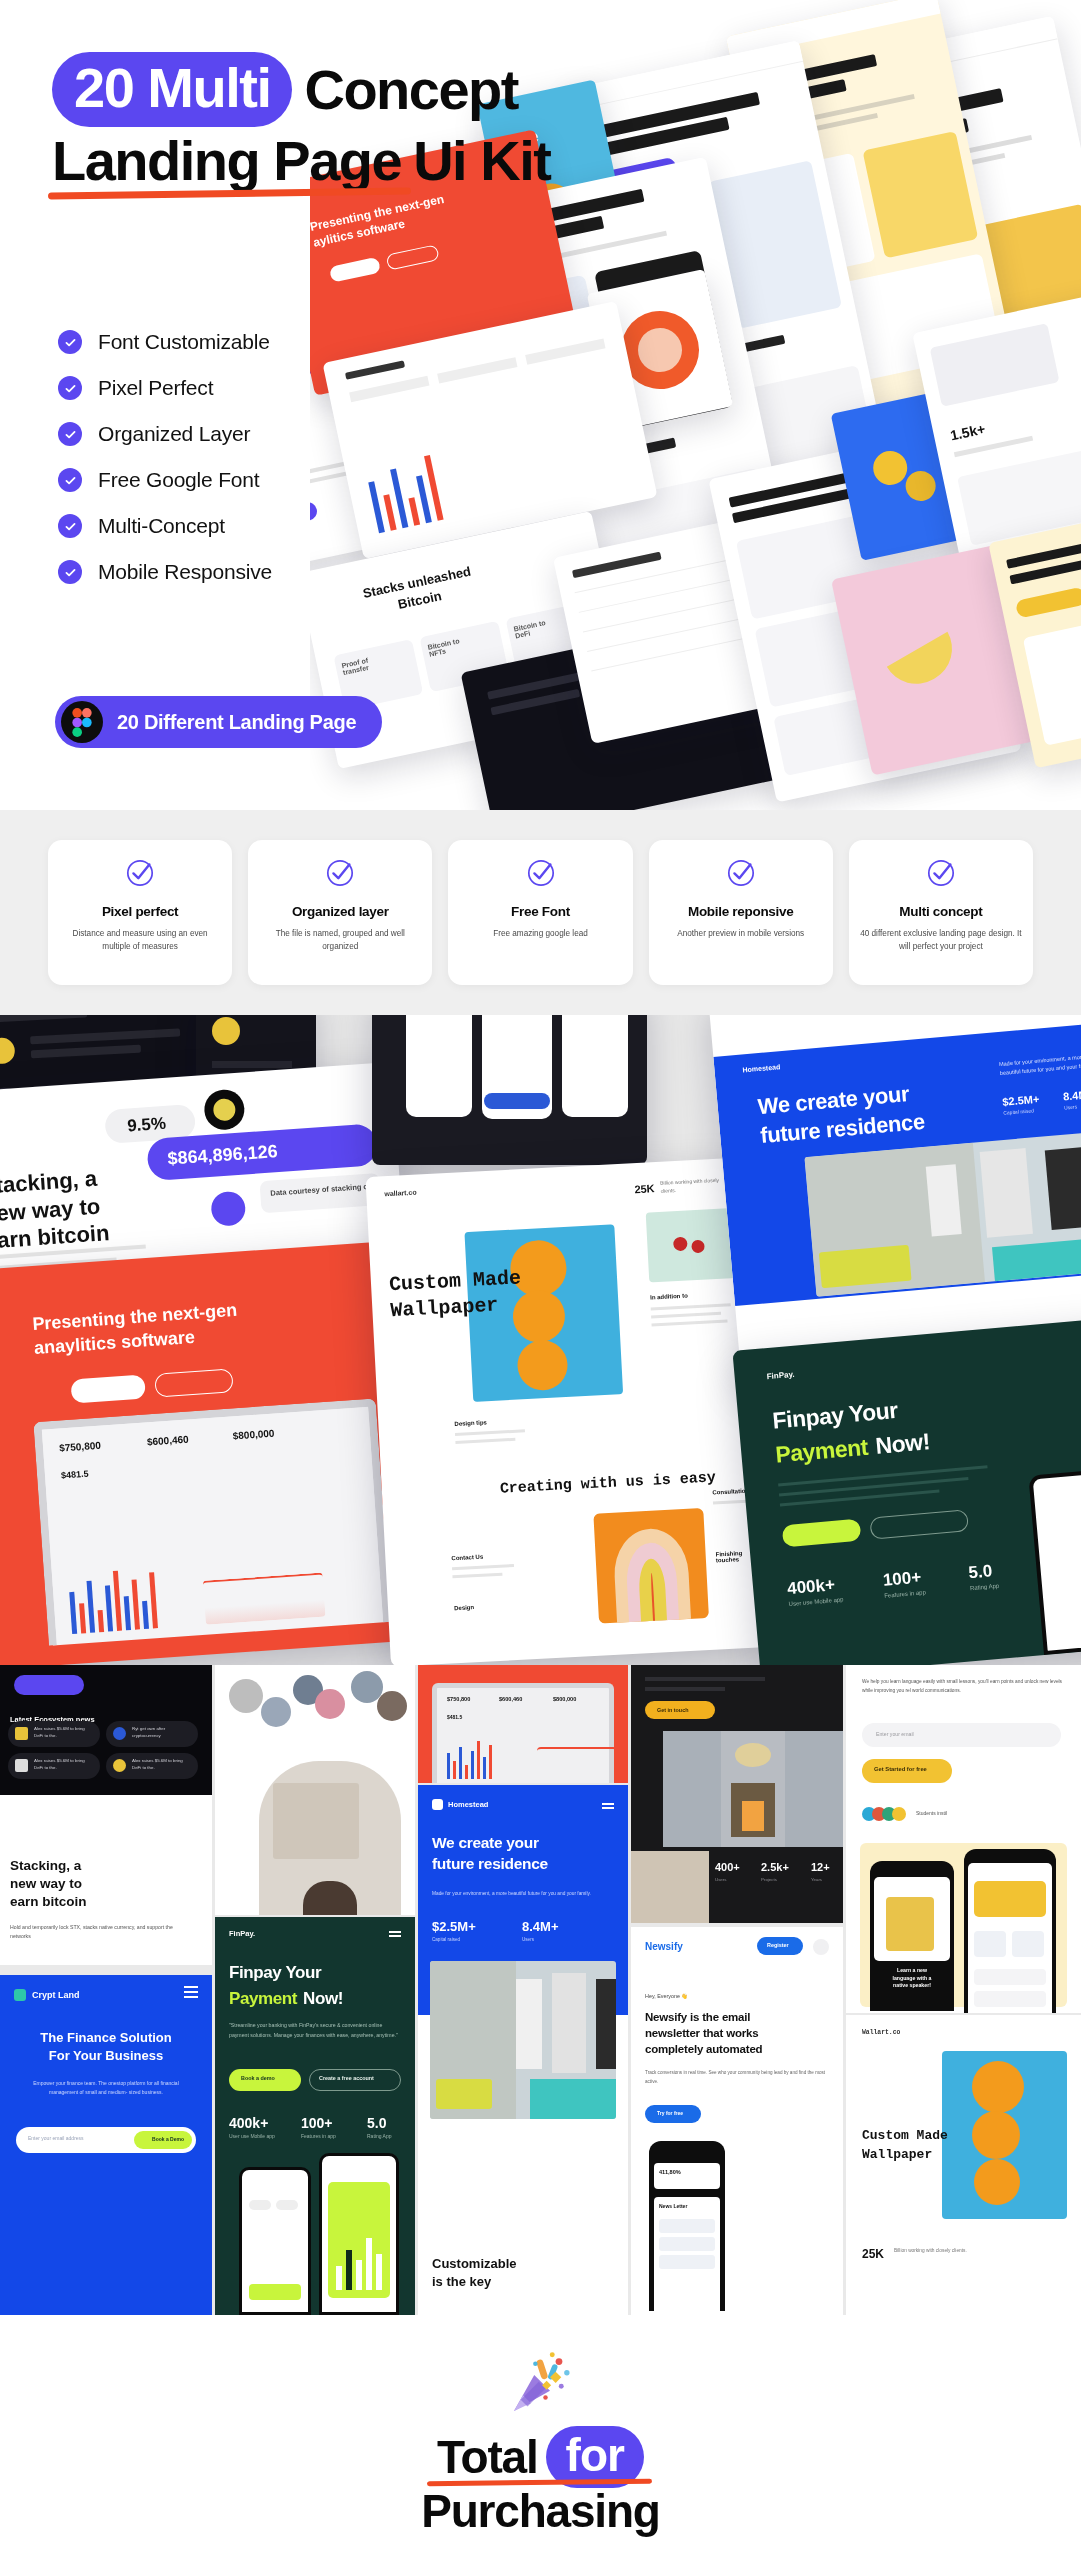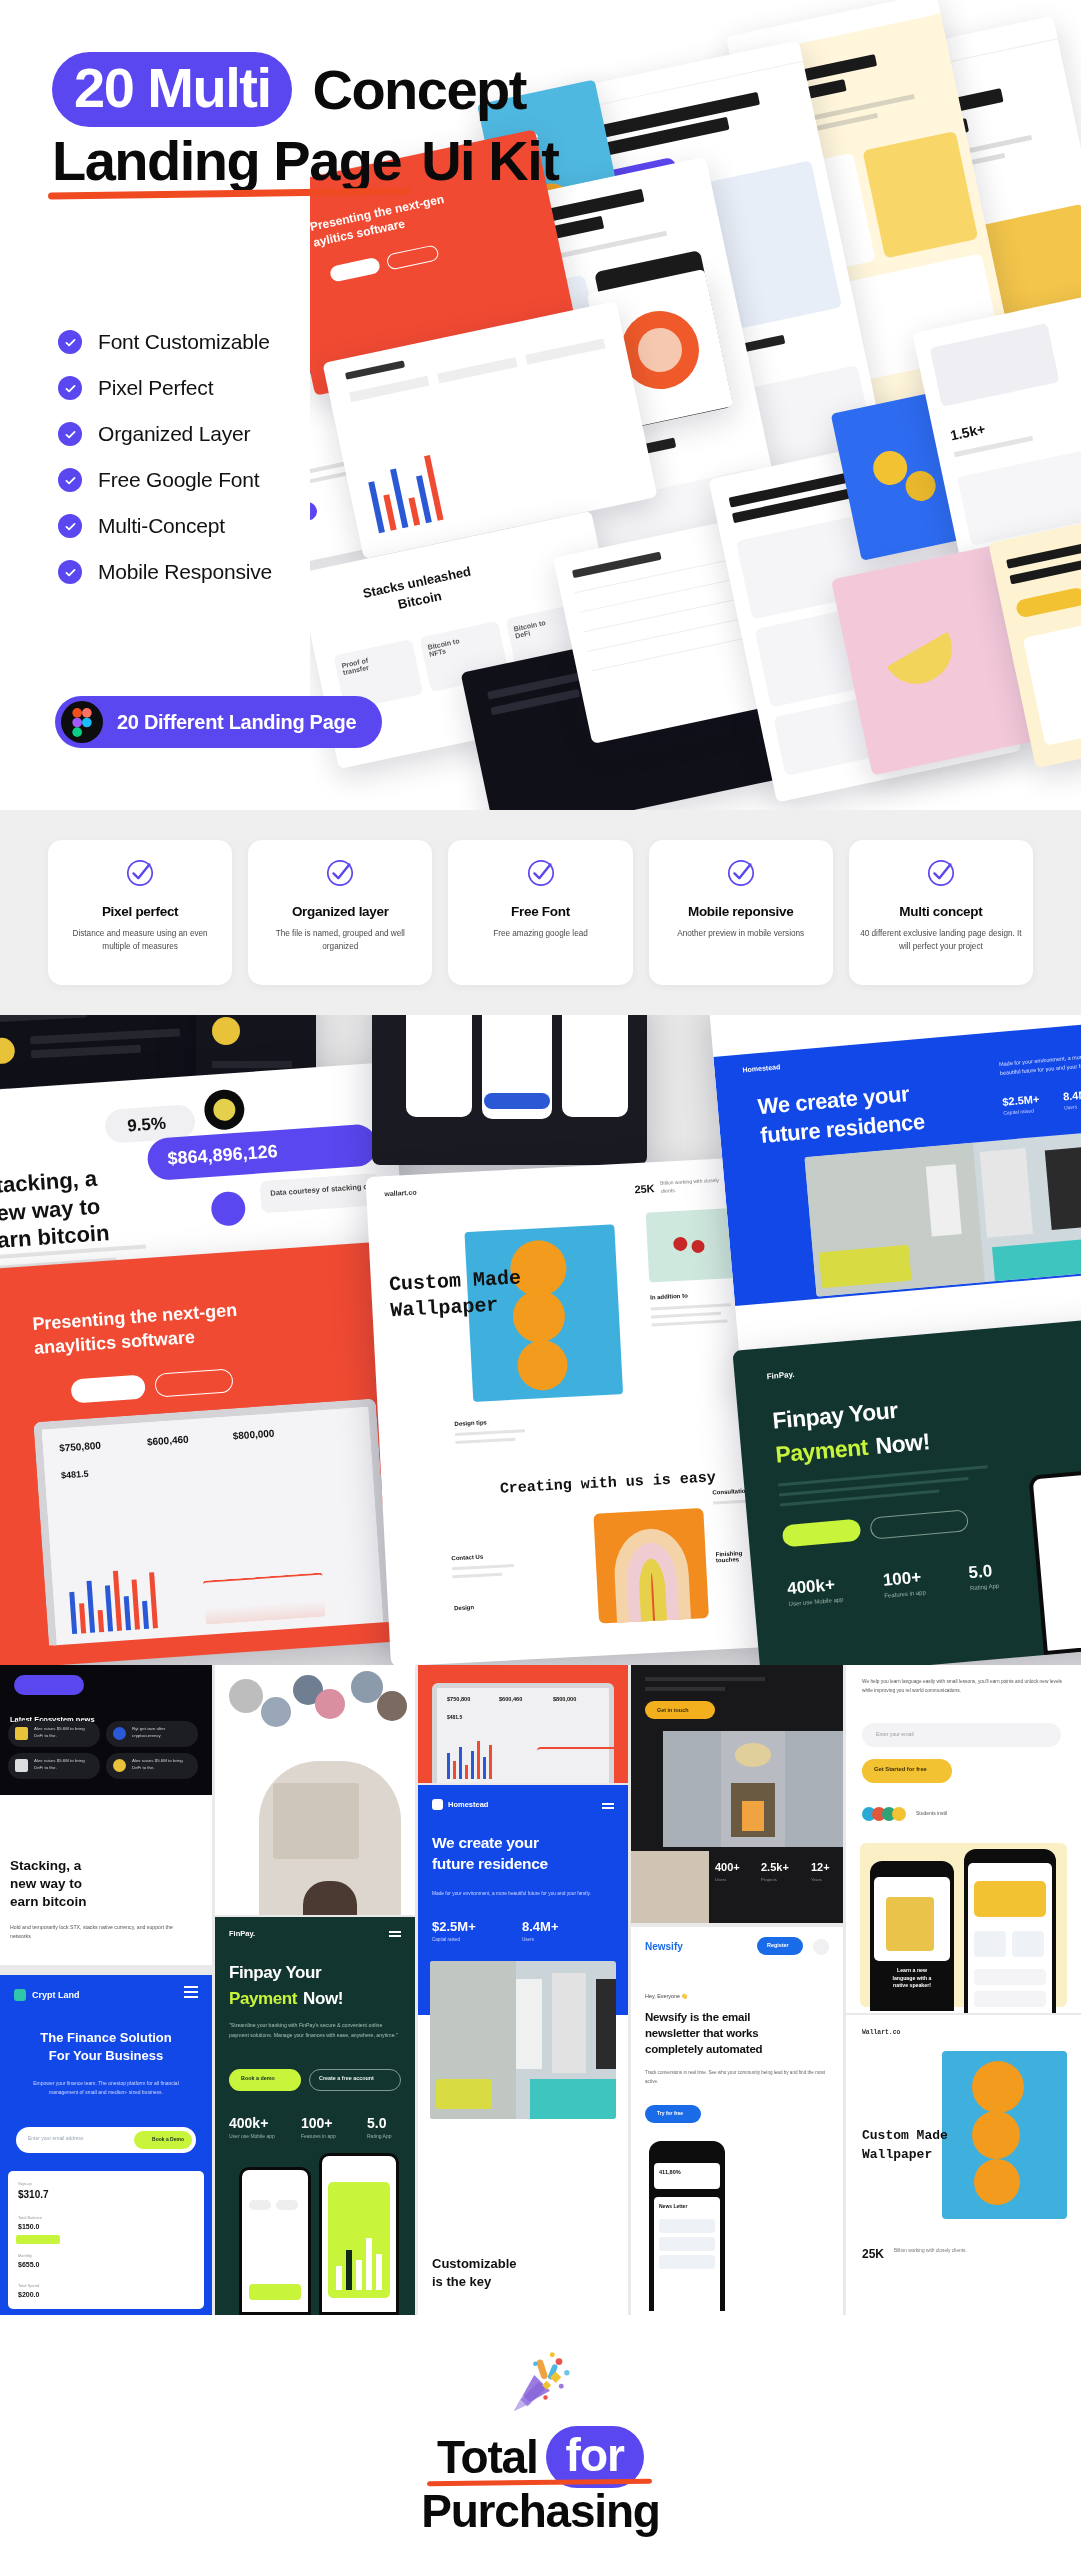--- a/index.html
+++ b/index.html
@@ -14,21 +14,21 @@
 
   .hero-title { position:absolute; left:52px; top:52px; width:640px; z-index:40; }
   .title-line { display:flex; align-items:center; white-space:nowrap; }
   .title-line.l1 { margin-bottom:4px; }
   .pill-purple {
     background:#5B47F0; color:#fff; border-radius:999px;
     padding:6px 22px 10px 22px; font-size:56px; font-weight:700; letter-spacing:-1.5px;
     line-height:1.06; display:inline-block;
   }
   .title-black { font-size:56px; font-weight:700; letter-spacing:-1.5px; color:#0a0a0a; line-height:1.06; }
-  .title-black.sp { margin-left:20px; }
+  .title-black.sp { margin-left:12px; }
   .underline-wrap { position:relative; display:inline-block; }
   .red-underline {
     position:absolute; left:-4px; right:-10px; bottom:-6px; height:7px;
     background:#F04A23; border-radius:6px; transform:rotate(-0.8deg);
   }
 
   .feature-list { position:absolute; left:58px; top:330px; z-index:40; }
   .feature-item { display:flex; align-items:center; margin-bottom:22px; }
   .check-dot {
     width:24px; height:24px; border-radius:50%; background:#5B47F0;
@@ -561,31 +561,20 @@
       <span style="color:#fff;font-size:9px;font-weight:700;">Crypt Land</span>
     </div>
     <span style="position:absolute;right:14px;top:16px;width:14px;height:2px;background:#fff;box-shadow:0 5px 0 #fff, 0 -5px 0 #fff;"></span>
     <div style="position:absolute;left:10px;top:54px;right:10px;color:#fff;font-size:13px;font-weight:700;line-height:1.35;white-space:pre-line;text-align:center;">The Finance Solution
 For Your Business</div>
     <div style="position:absolute;left:22px;top:104px;right:22px;font-size:5px;color:#cfdaff;line-height:1.85;text-align:center;">Empower your finance team. The onestop platform for all financial management of small and medium- sized business.</div>
     <div style="position:absolute;left:16px;top:152px;right:16px;height:26px;background:#fff;border-radius:13px;"></div>
     <div style="position:absolute;left:28px;top:160px;font-size:5px;color:#9aa3b8;">Enter your email address</div>
     <div style="position:absolute;right:20px;top:156px;width:58px;height:18px;background:#C8F53C;border-radius:9px;"></div>
     <div style="position:absolute;right:28px;top:161px;font-size:5px;font-weight:700;color:#14331f;">Book a Demo</div>
-    <div style="position:absolute;left:8px;top:196px;right:8px;bottom:6px;background:#fff;border-radius:5px;">
-      <div style="position:absolute;left:10px;top:10px;font-size:4px;color:#999;">Sign-up</div>
-      <div style="position:absolute;left:10px;top:18px;font-size:10px;font-weight:700;color:#111;">$310.7</div>
-      <div style="position:absolute;left:10px;top:44px;font-size:4px;color:#999;">Total Balance</div>
-      <div style="position:absolute;left:10px;top:52px;font-size:7px;font-weight:700;color:#111;">$150.0</div>
-      <div style="position:absolute;left:8px;top:64px;width:44px;height:9px;background:#C8F53C;border-radius:2px;"></div>
-      <div style="position:absolute;left:10px;top:82px;font-size:4px;color:#999;">Monthly</div>
-      <div style="position:absolute;left:10px;top:90px;font-size:7px;font-weight:700;color:#111;">$655.0</div>
-      <div style="position:absolute;left:10px;top:112px;font-size:4px;color:#999;">Total Spend</div>
-      <div style="position:absolute;left:10px;top:120px;font-size:7px;font-weight:700;color:#111;">$200.0</div>
-    </div>
   </div>
 
   <div class="mcard" style="left:215px; top:0; width:200px; height:250px; background:#fff;">
     <div style="position:absolute;left:14px;top:14px;width:34px;height:34px;border-radius:50%;background:#bdbdbd;"></div>
     <div style="position:absolute;left:46px;top:32px;width:30px;height:30px;border-radius:50%;background:#9aa7b8;"></div>
     <div style="position:absolute;left:78px;top:10px;width:30px;height:30px;border-radius:50%;background:#6f7e91;"></div>
     <div style="position:absolute;left:100px;top:24px;width:30px;height:30px;border-radius:50%;background:#d98fa0;"></div>
     <div style="position:absolute;left:136px;top:6px;width:32px;height:32px;border-radius:50%;background:#8c9bab;"></div>
     <div style="position:absolute;left:162px;top:26px;width:30px;height:30px;border-radius:50%;background:#7a6a60;"></div>
     <div style="position:absolute;left:44px;top:96px;right:14px;bottom:0;background:#dcd6ce;border-radius:60px 60px 0 0;">

